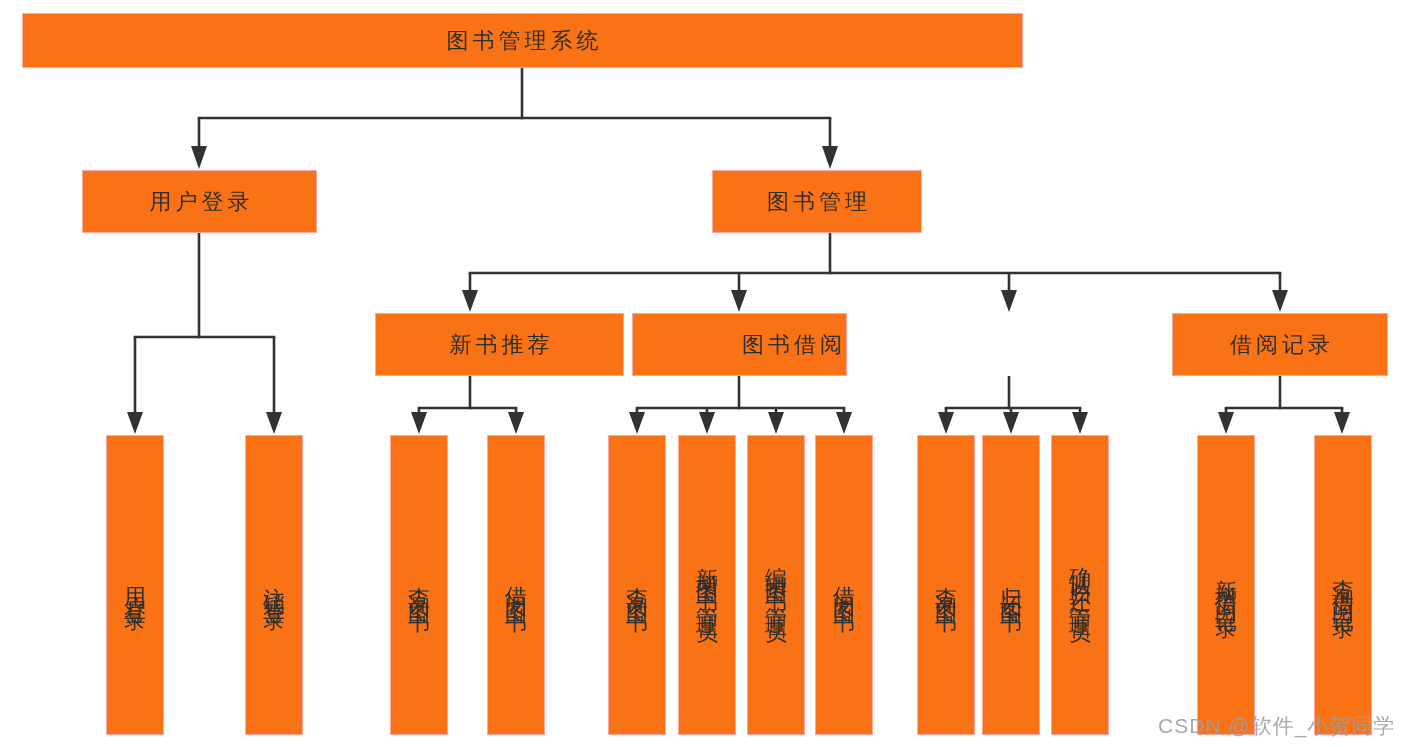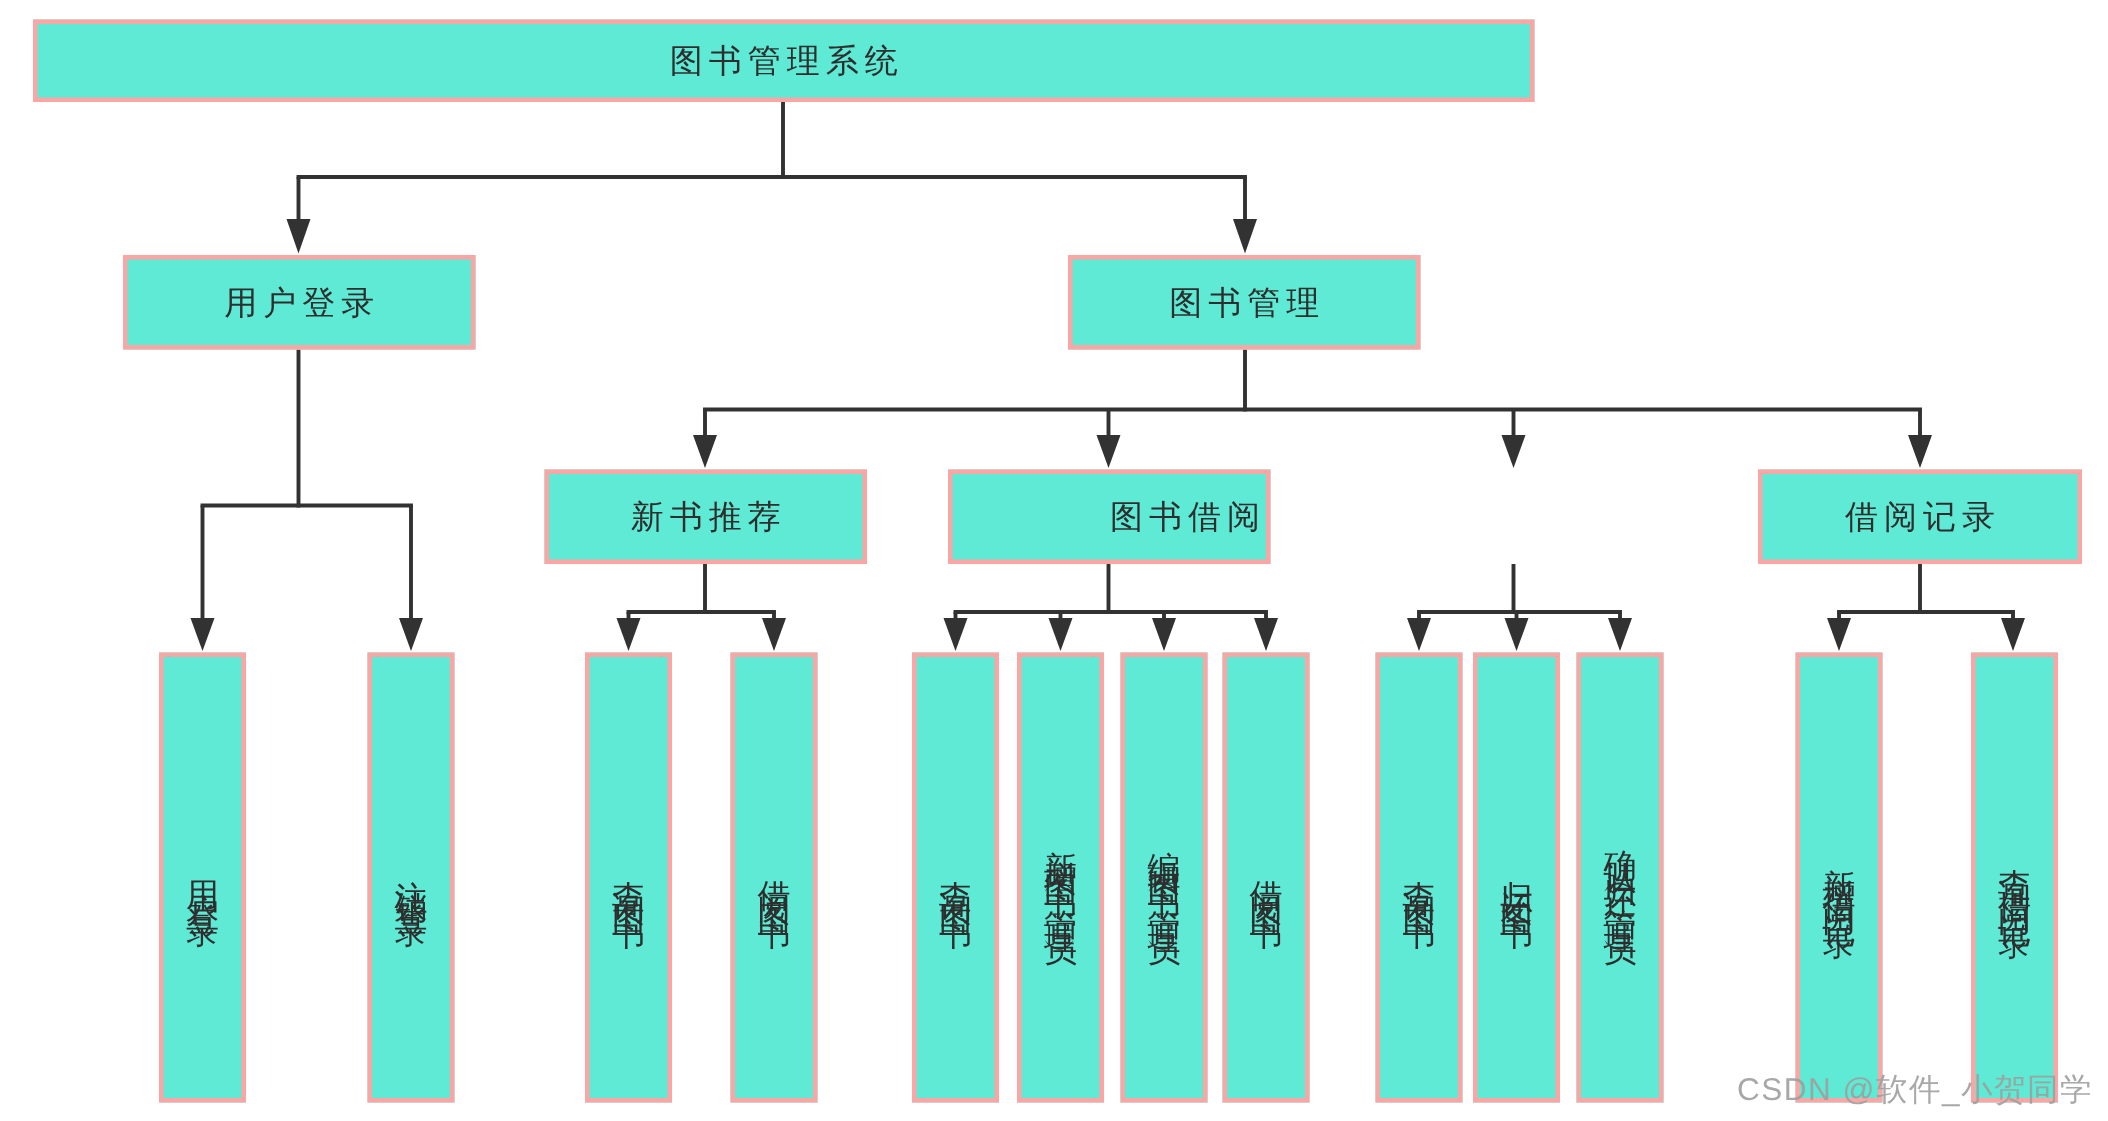--- a/index.html
+++ b/index.html
@@ -13,22 +13,22 @@
   }
   #wires {
     position: absolute;
     left: 0; top: 0;
     width: 1405px; height: 747px;
     pointer-events: none;
   }
   .node {
     position: absolute;
     box-sizing: border-box;
-    border: 3px solid #fca5a5;
-    background: #5eead4;
+    border: 1px solid #fca5a5;
+    background: #f97316;
     display: flex;
     align-items: center;
     justify-content: center;
     color: #2e2e2e;
   }
   .h-node span {
     font-size: 22px;
     letter-spacing: 4px;
     white-space: nowrap;
     text-indent: 4px; 
@@ -135,25 +135,25 @@
     </g>
   </svg>
 
   <div class="node h-node" style="left:22px; top:13px; width:1001px; height:55px;">
     <span>图书管理系统</span>
   </div>
 
   <div class="node h-node" style="left:82px; top:170px; width:235px; height:63px;">
     <span>用户登录</span>
   </div>
-  <div class="node h-node" style="left:712px; top:170px; width:235px; height:63px;text-align:center;">
+  <div class="node h-node" style="left:712px; top:170px; width:210px; height:63px;text-align:center;">
     <span>图书管理</span>
   </div>
 
-  <div class="node h-node" style="left:363px; top:313px; width:215px; height:63px;">
+  <div class="node h-node" style="left:375px; top:313px; width:249px; height:63px;">
     <span>新书推荐</span>
   </div>
   <div class="node h-node" style="left:632px; top:313px; width:215px; height:63px;justify-content:flex-end;">
     <span>图书借阅</span>
   </div>
   <div class="node h-node" style="left:1172px; top:313px; width:216px; height:63px;">
     <span>借阅记录</span>
   </div>
 
   <div class="node leaf" style="left:106px; top:435px; width:58px; height:300px;">

